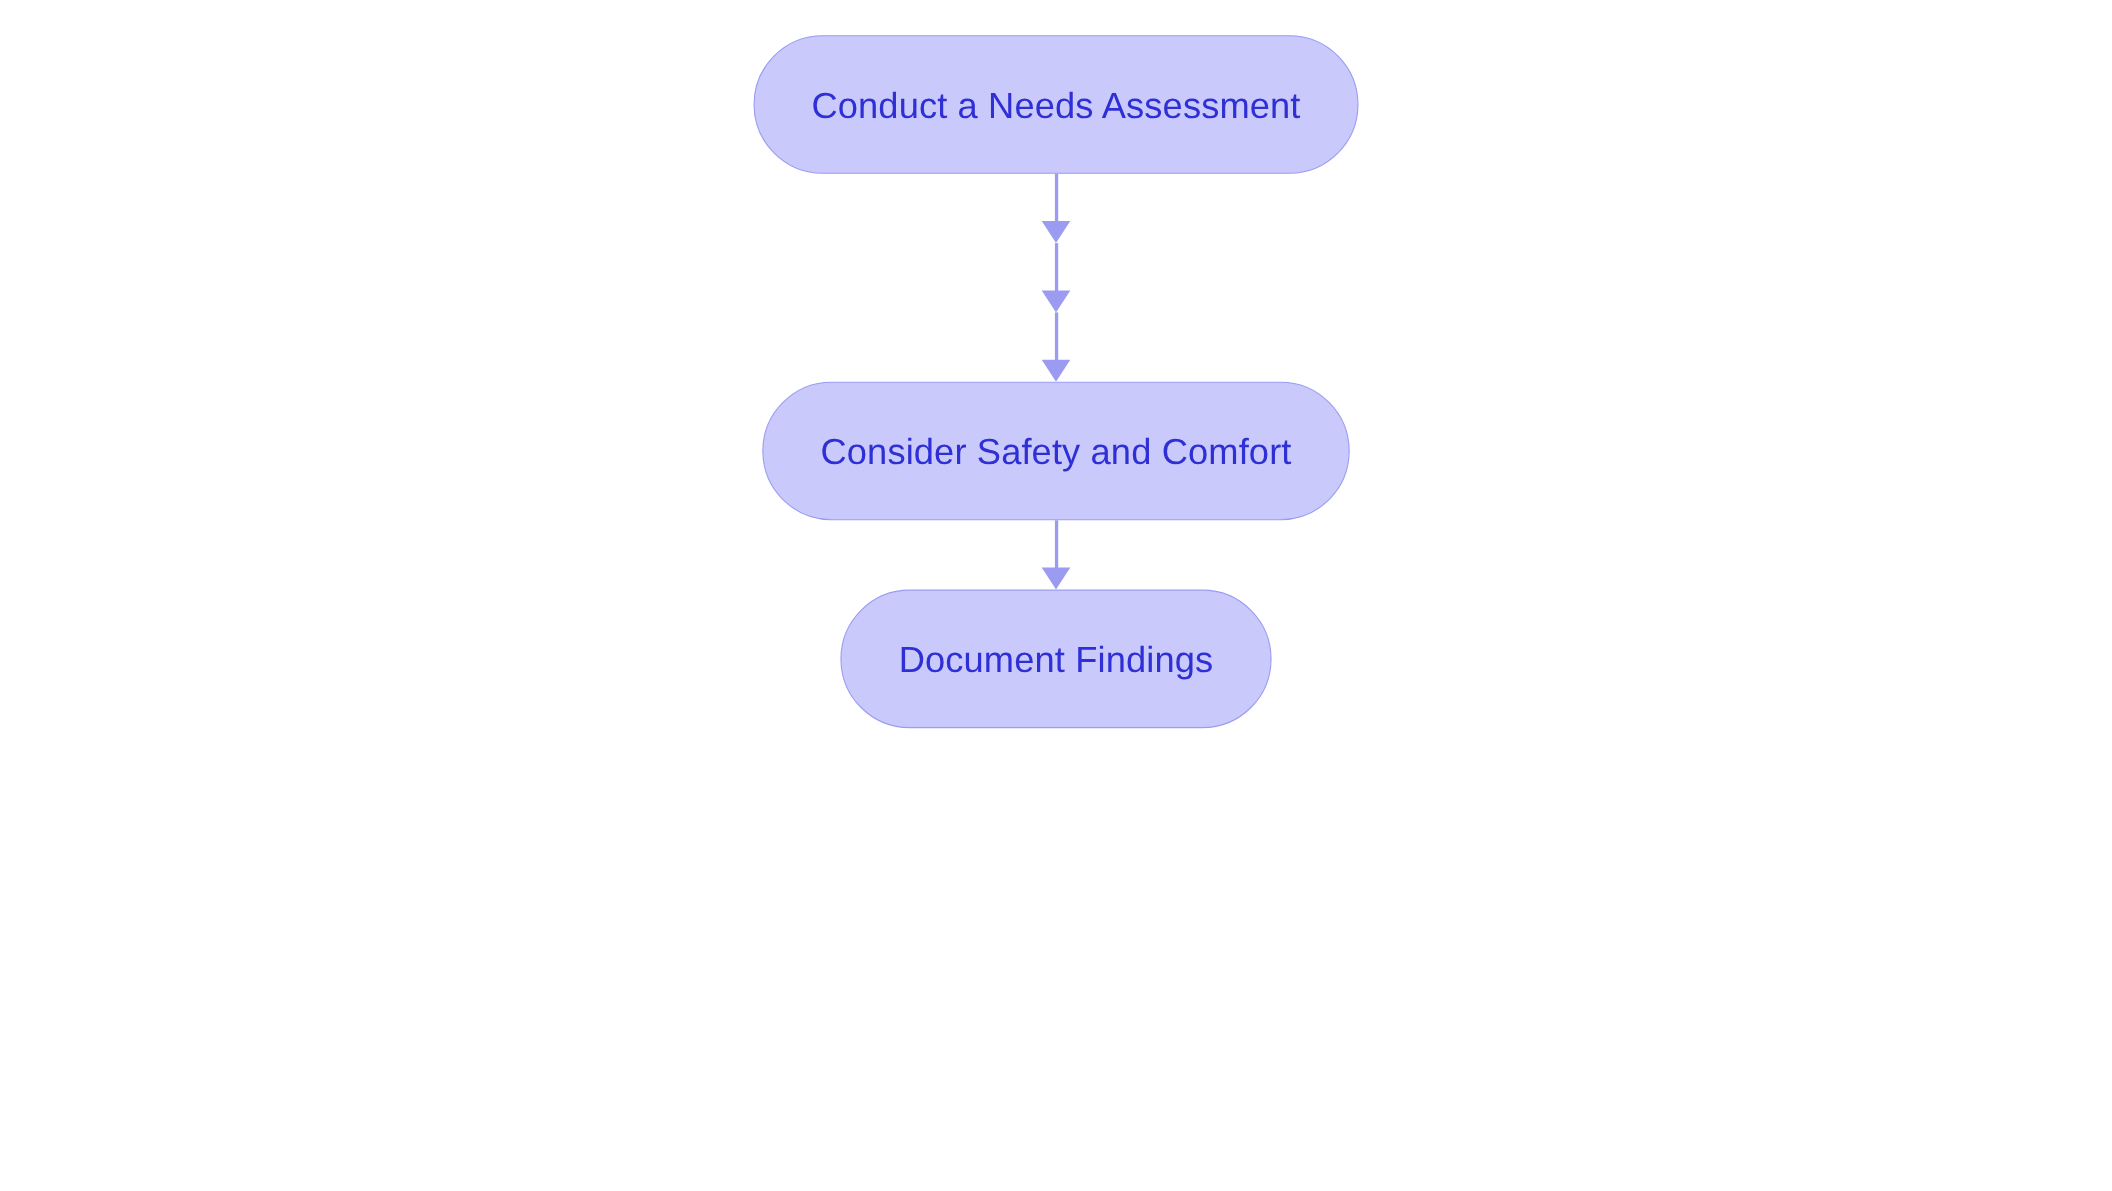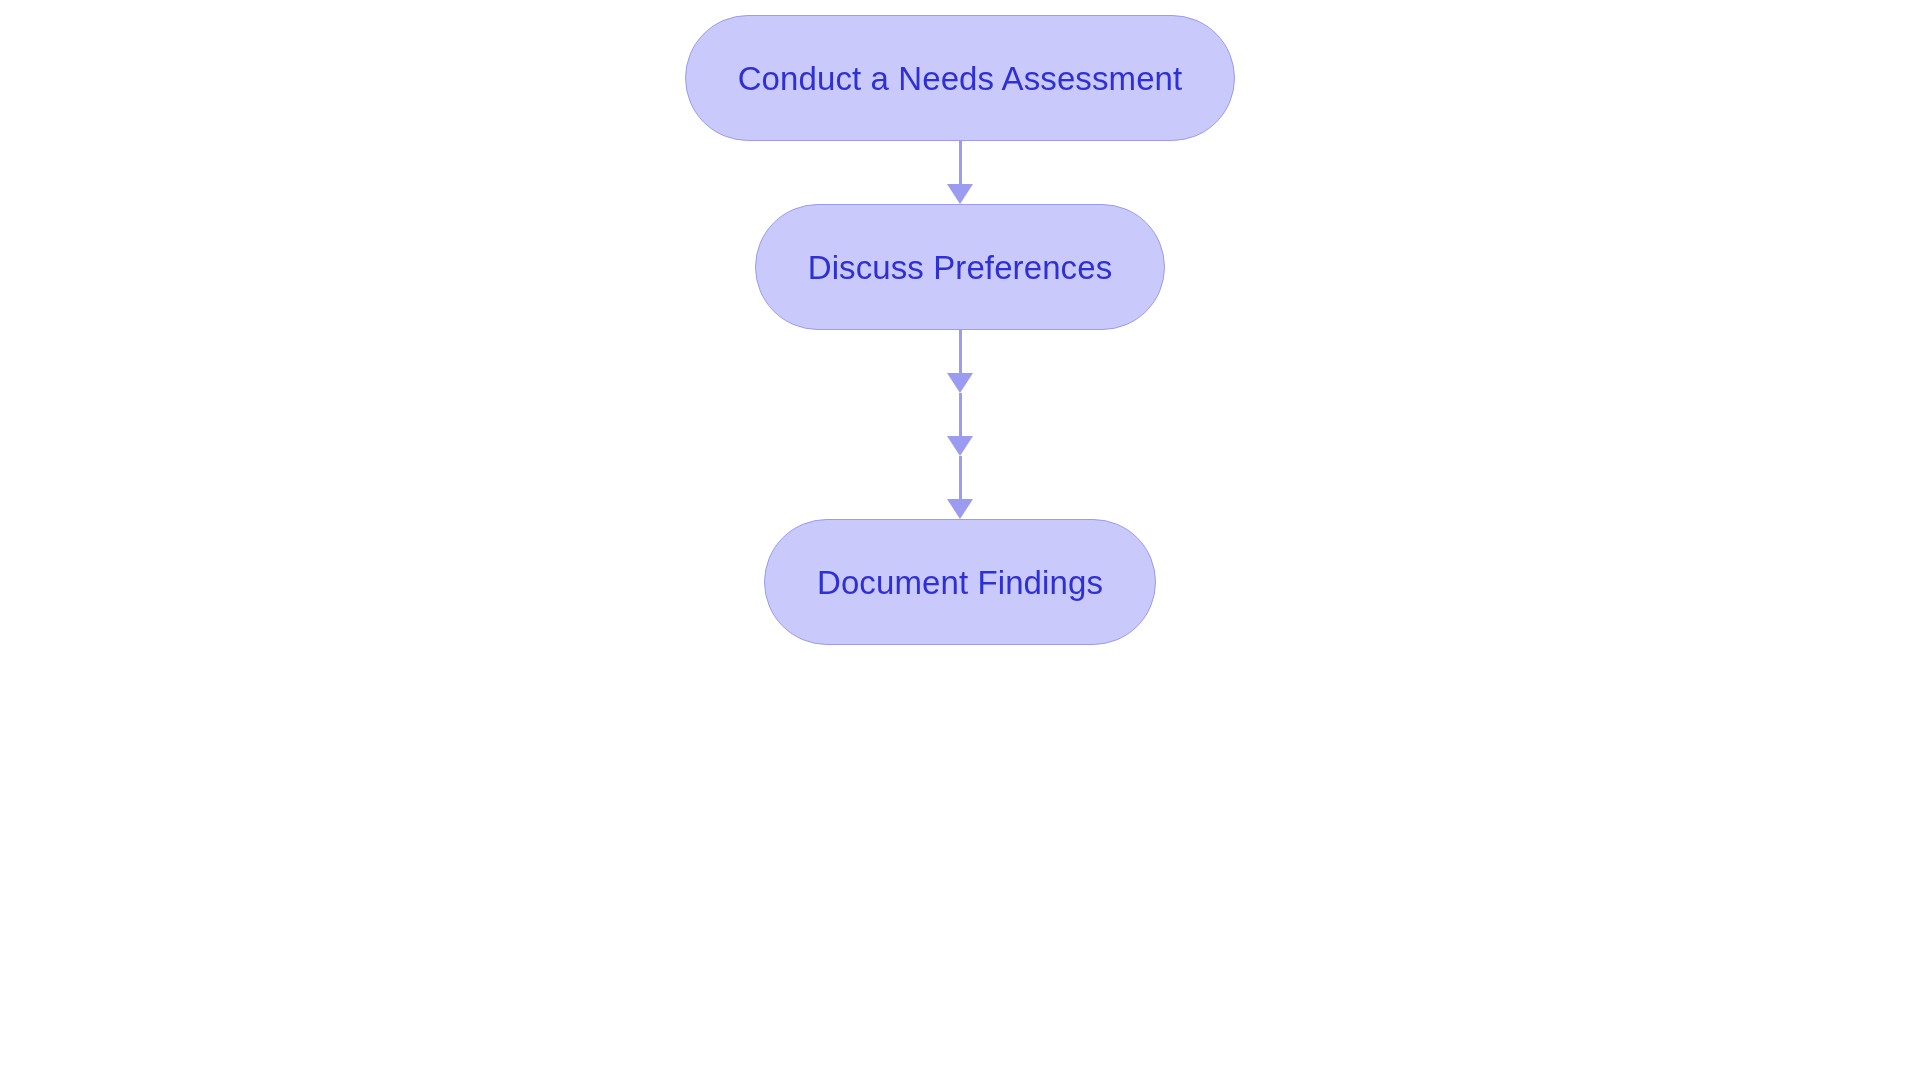--- a/index.html
+++ b/index.html
@@ -17,21 +17,21 @@
   #flowchart-canvas {
     position: relative;
     width: 1920px;
     height: 1083px;
     background: #ffffff;
   }
 
   .flow-column {
     position: absolute;
     left: 0;
-    top: 0;
+    top: 17px;
     width: 1920px;
     height: 761px;
     display: flex;
     flex-direction: column;
     align-items: center;
     justify-content: flex-start;
   }
 
   .node {
     box-sizing: border-box;
@@ -98,35 +98,35 @@
 
     <div class="node">
       <span class="node-label">Conduct a Needs Assessment</span>
     </div>
 
     <div class="connector gap-1">
       <div class="connector-line"></div>
       <div class="connector-head"></div>
     </div>
 
-    <div class="node">
-      <span class="node-label">Discuss Preferences</span>
-    </div>
 
     <div class="connector gap-2">
       <div class="connector-line"></div>
       <div class="connector-head"></div>
     </div>
 
 
     <div class="connector gap-3">
       <div class="connector-line"></div>
       <div class="connector-head"></div>
     </div>
 
+    <div class="node">
+      <span class="node-label">Consider Safety and Comfort</span>
+    </div>
 
     <div class="connector gap-4">
       <div class="connector-line"></div>
       <div class="connector-head"></div>
     </div>
 
     <div class="node">
       <span class="node-label">Document Findings</span>
     </div>
 

